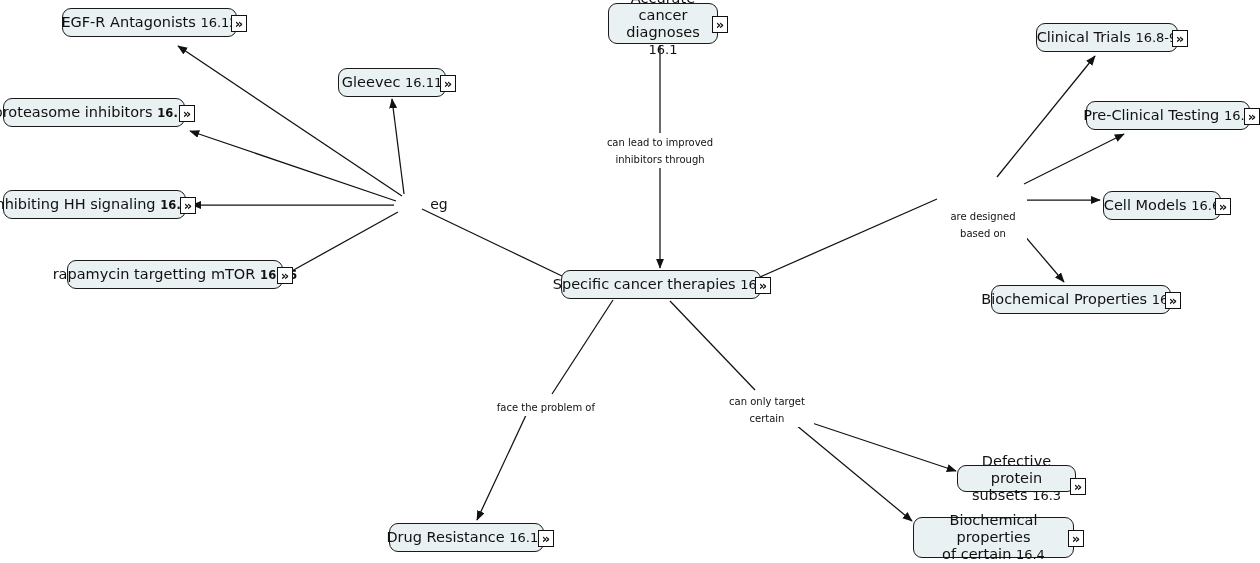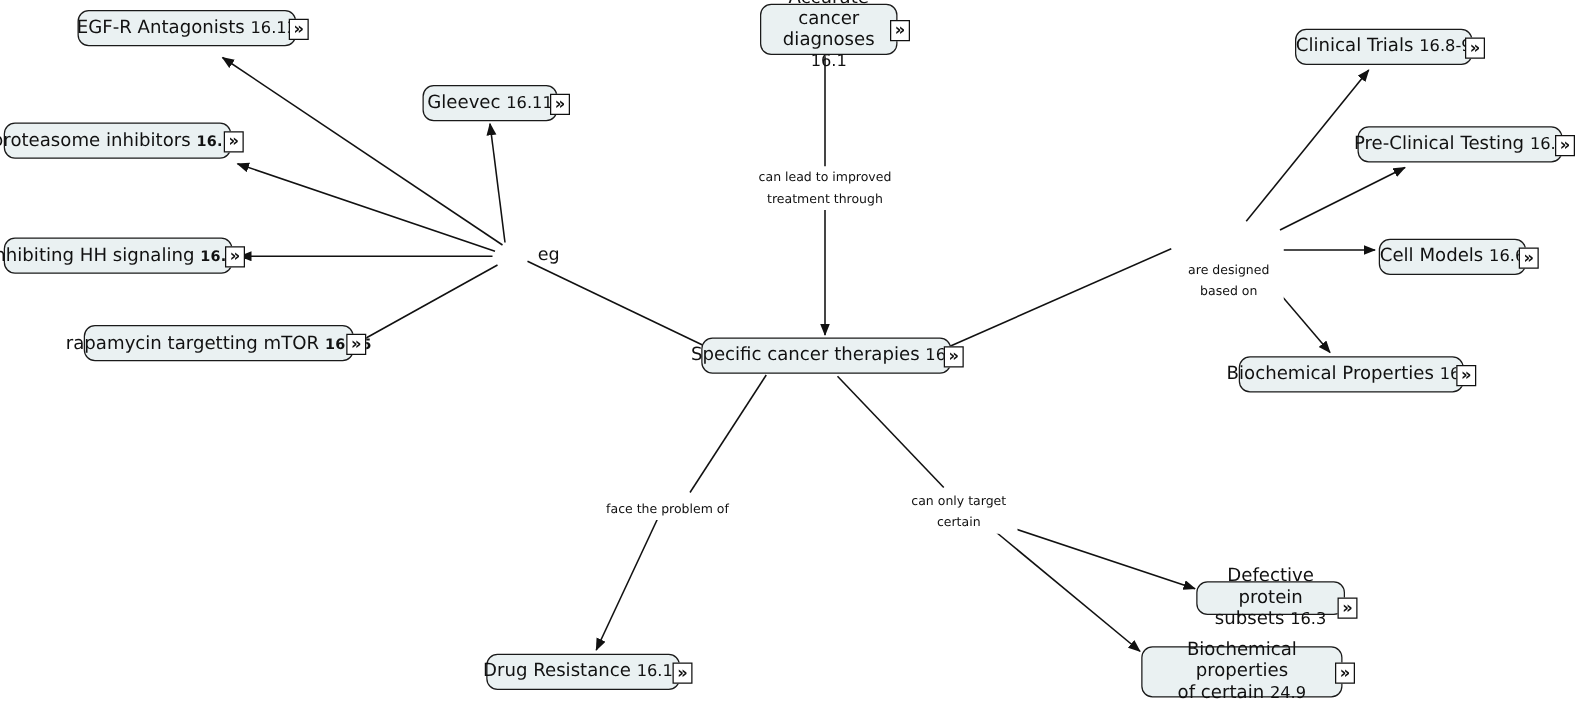--- a/index.html
+++ b/index.html
@@ -149,33 +149,33 @@
       <div class="badge" style="left: 1165px; top: 291.5px;">»</div>
       <div class="node" style="left: 389px; top: 523px; width: 155px; height: 29px;">
         <span class="lbl"><span>Drug Resistance</span> <span class="num">16.10</span></span>
       </div>
       <div class="badge" style="left: 538px; top: 529.5px;">»</div>
       <div class="node two-line" style="left: 957px; top: 465px; width: 119px; height: 27px;">
         <span class="lbl"><span>Defective protein</span><br><span>subsets</span> <span class="num">16.3</span></span>
       </div>
       <div class="badge" style="left: 1070px; top: 477.5px;">»</div>
       <div class="node two-line" style="left: 913px; top: 517px; width: 161px; height: 41px;">
-        <span class="lbl"><span>Biochemical properties</span><br><span>of certain</span> <span class="num">24.9</span></span>
+        <span class="lbl"><span>Biochemical properties</span><br><span>of certain</span> <span class="num">16.4</span></span>
       </div>
       <div class="badge" style="left: 1068px; top: 529.5px;">»</div>
     </div>
   <div id="phrases">
       <div class="phrase eg" style="left: 383px; top: 196px; width: 24px; margin-left: 44px;">eg</div>
       <div class="phrase" style="left: 589px; top: 134px; width: 142px;">
         <div>can lead to improved</div>
-        <div>treatment through</div>
+        <div>inhibitors through</div>
       </div>
       <div class="phrase" style="left: 939px; top: 180px; width: 88px; margin-top: 28px;">
         <div>are designed</div>
         <div>based on</div>
       </div>
-      <div class="phrase" style="left: 473px; top: 399px; width: 122px;">face the problem of</div>
+      <div class="phrase" style="left: 473px; top: 399px; width: 122px; text-align: right;">face the problem of</div>
       <div class="phrase" style="left: 720px; top: 393px; width: 94px;">
         <div>can only target</div>
         <div>certain</div>
       </div>
     </div>
 </div>
 
 </body></html>

